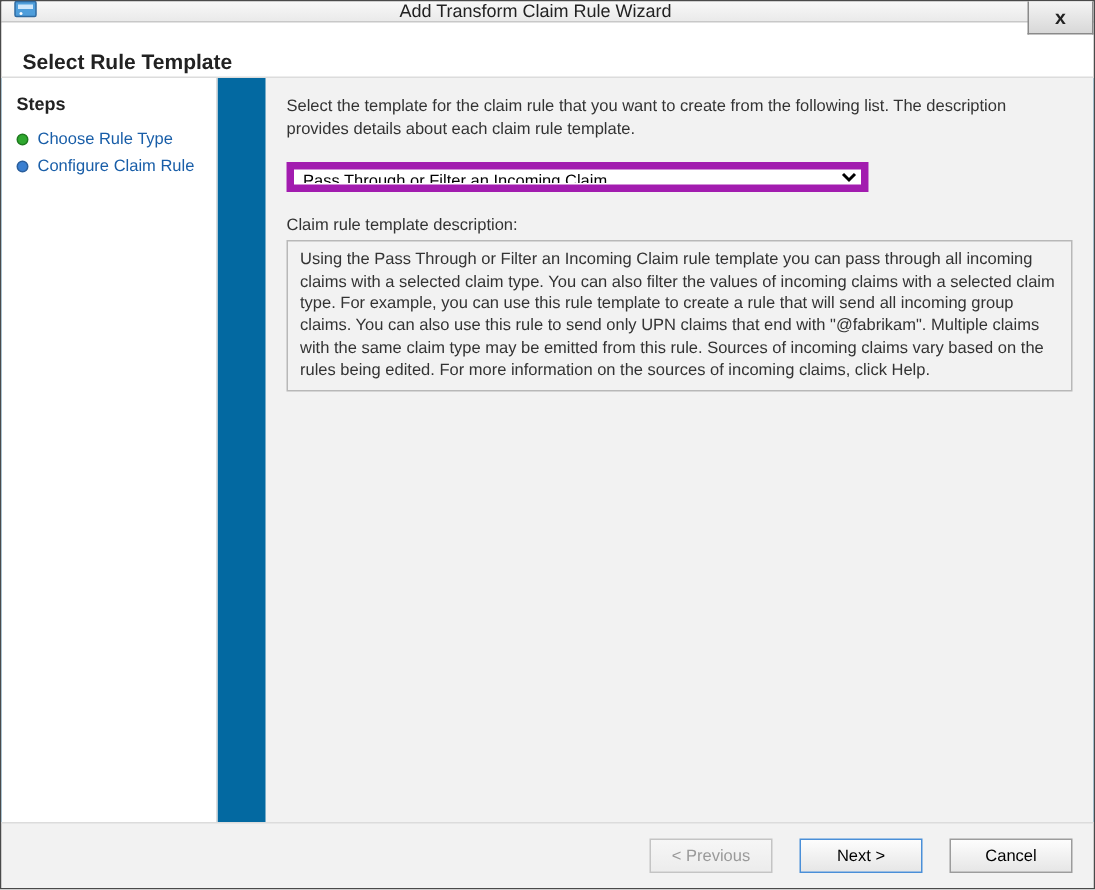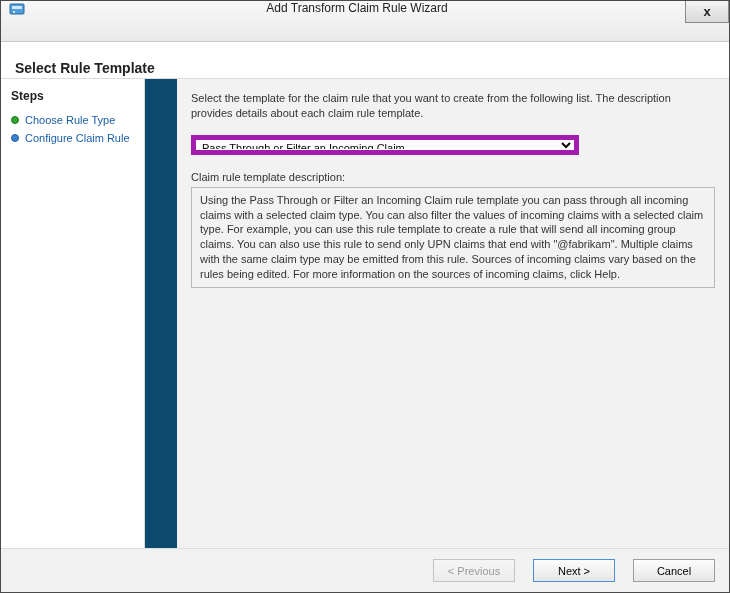--- a/index.html
+++ b/index.html
@@ -13,25 +13,25 @@
     }
     .window {
       width: 730px;
       height: 593px;
       border: 1px solid #4a4a4a;
       background: #fff;
       display: flex;
       flex-direction: column;
     }
     .titlebar {
-      height: 41px;
+      height: 14px;
       background: linear-gradient(#f8f8f8, #eaeaea);
       border-bottom: 1px solid #c8c8c8;
       display: flex;
-      align-items: flex-start;
+      align-items: flex-end;
       position: relative;
     }
     .titlebar .app-icon {
       width: 16px;
       height: 16px;
       margin-left: 8px;
       display: inline-block;
     }
     .titlebar .title-text {
       flex: 1;
@@ -64,21 +64,21 @@
       background: #fff;
     }
     .header-area h1 {
       font-size: 14px;
       font-weight: bold;
       color: #222;
     }
     .body-area {
       flex: 1;
       display: flex;
-      background: #0c4a6e;
+      background: #0369a1;
       gap: 32px;
     }
     .sidebar {
       width: 180px;
       background: #fff;
       border-right: 1px solid #dcdcdc;
       padding: 10px 10px;
     }
     .sidebar-title {
       font-size: 12px;

